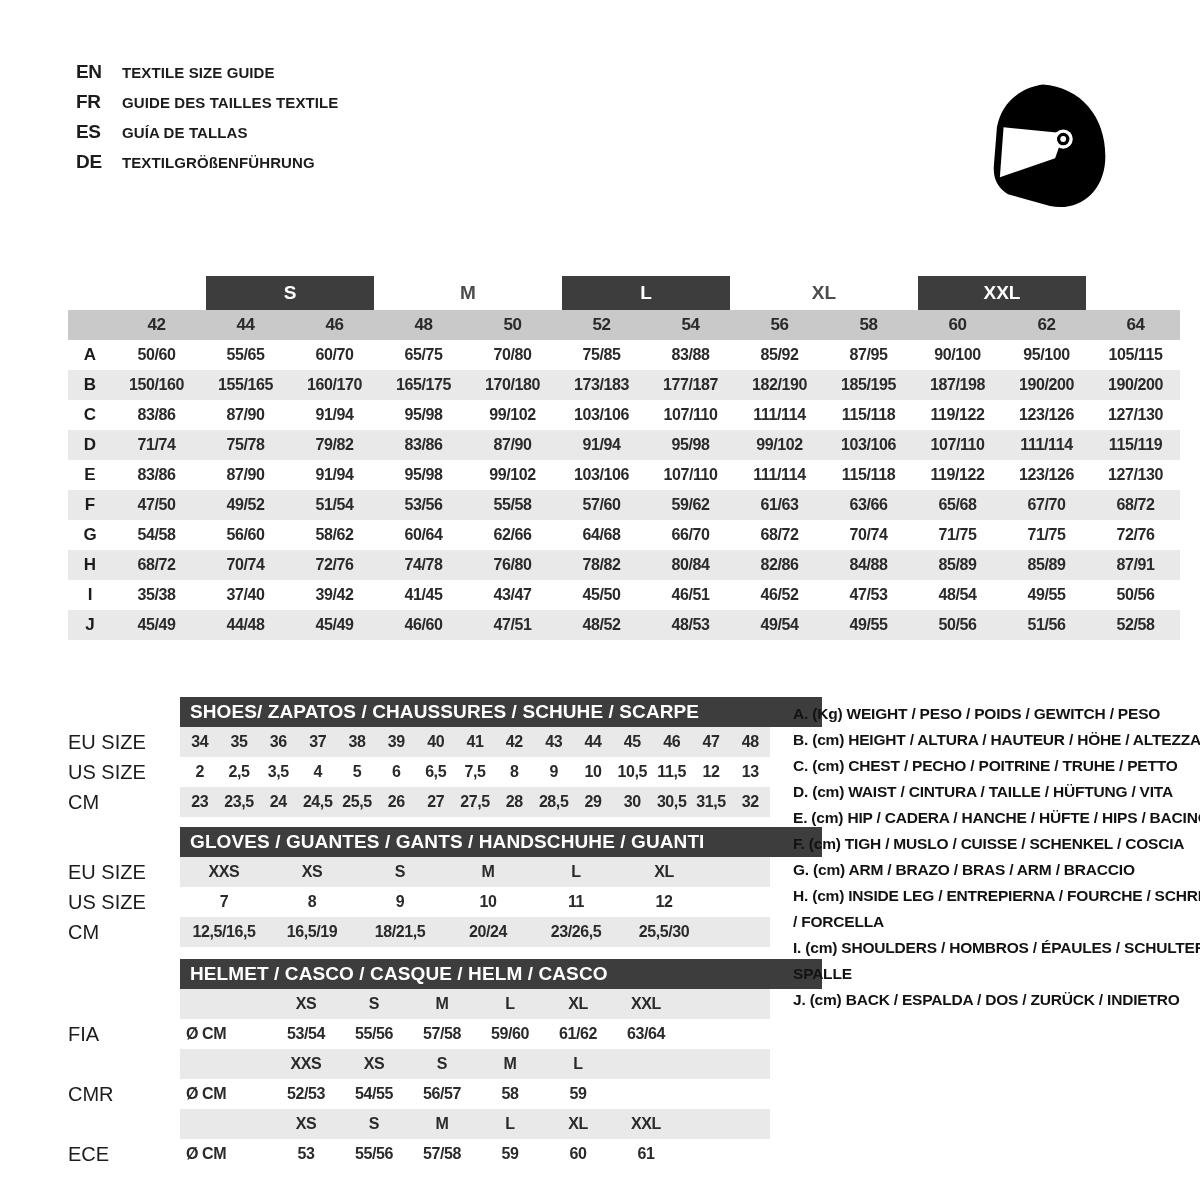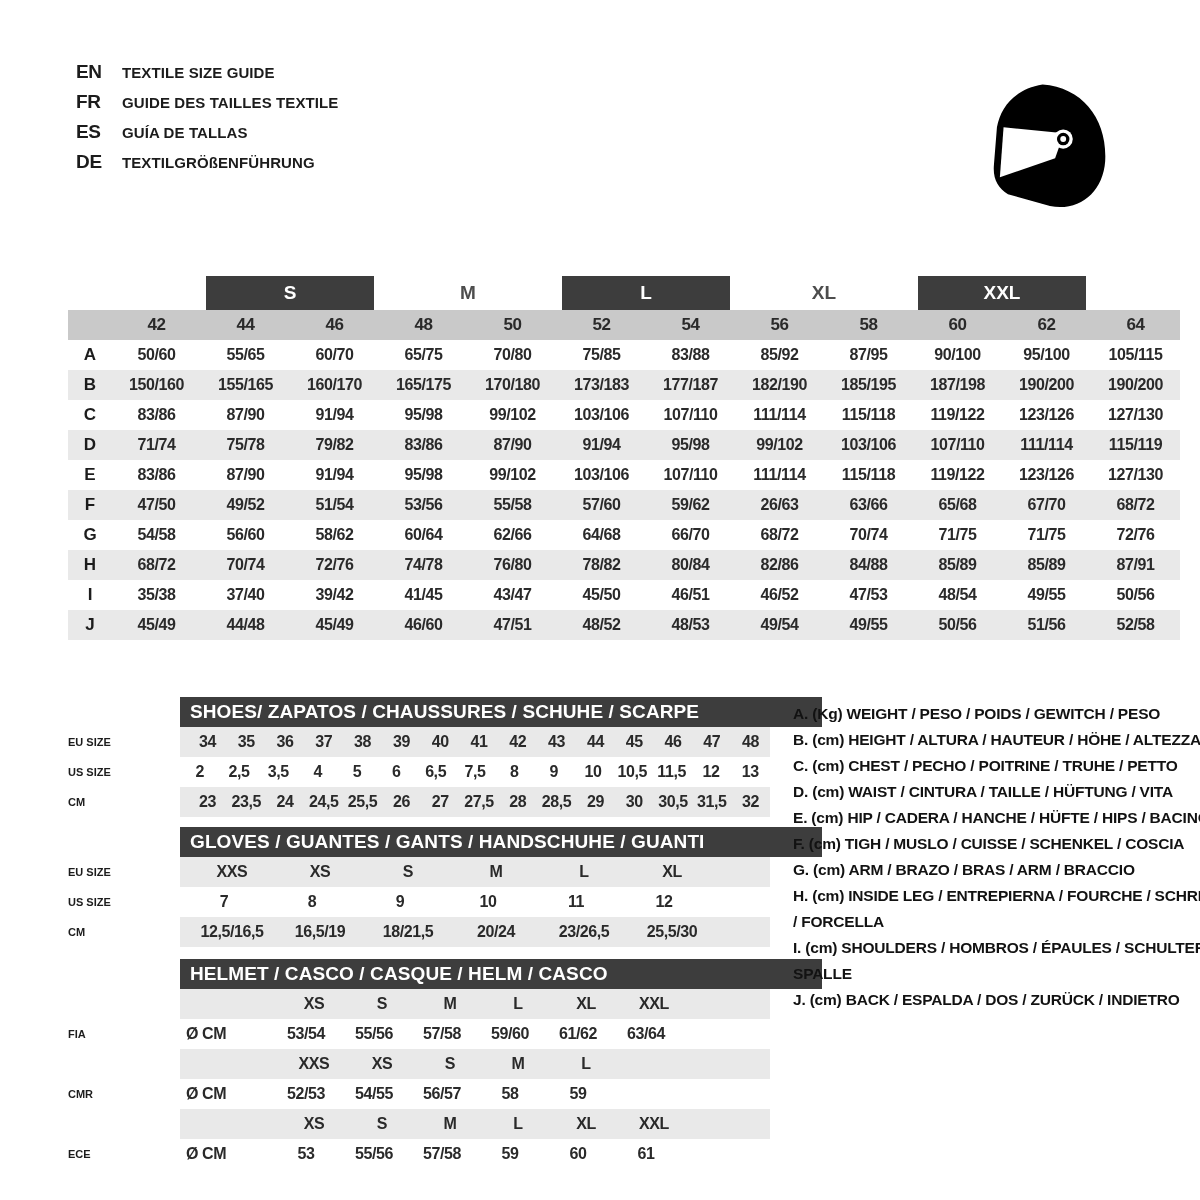--- a/index.html
+++ b/index.html
@@ -29,23 +29,23 @@
   .rlabel { font-weight:bold; font-size:17px; color:#1c1c1c; }
 
   
   .ltable { position:absolute; left:68px; width:712px; }
   #shoes-table  { top:672px; }
   #gloves-table { top:802px; }
   #helmet-table { top:934px; }
   .lt-band { margin-left:112px; width:642px; height:30px; background:#3d3d3d; color:#ffffff;
              font-weight:bold; font-size:19px; display:flex; align-items:center; padding-left:10px; letter-spacing:0.1px; }
   .lt-row { display:flex; height:30px; }
-  .lt-label { width:112px; display:flex; align-items:center; font-weight:bold; font-size:11px; color:#1c1c1c; }
+  .lt-label { width:112px; display:flex; align-items:center; font-weight:normal; font-size:20px; color:#1c1c1c; }
   .lt-content { width:590px; display:grid; align-items:center; text-align:center; }
-  .lt-content.shaded { background:#e9e9e9;padding-left:8px; }
+  .lt-content.shaded { background:#e9e9e9; }
   .shoes-grid  { grid-template-columns:repeat(15, 1fr); }
   .gloves-grid { grid-template-columns:repeat(6, 88px); }
   .helmet-grid { grid-template-columns:92px repeat(6, 68px); }
   .unit-cell { text-align:left; padding-left:6px; }
 
   
   #legend { position:absolute; left:793px; top:676px; width:434px; }
   .legend-item { font-weight:bold; font-size:15.5px; line-height:26px; color:#121212; letter-spacing:-0.2px; }
 
   
@@ -185,21 +185,21 @@
         </div>
         <div class="grid13 srow alt">
           <div class="rlabel">F</div>
           <div class="cell">47/50</div>
           <div class="cell">49/52</div>
           <div class="cell">51/54</div>
           <div class="cell">53/56</div>
           <div class="cell">55/58</div>
           <div class="cell">57/60</div>
           <div class="cell">59/62</div>
-          <div class="cell">26/63</div>
+          <div class="cell">61/63</div>
           <div class="cell">63/66</div>
           <div class="cell">65/68</div>
           <div class="cell">67/70</div>
           <div class="cell">68/72</div>
         </div>
         <div class="grid13 srow">
           <div class="rlabel">G</div>
           <div class="cell">54/58</div>
           <div class="cell">56/60</div>
           <div class="cell">58/62</div>

